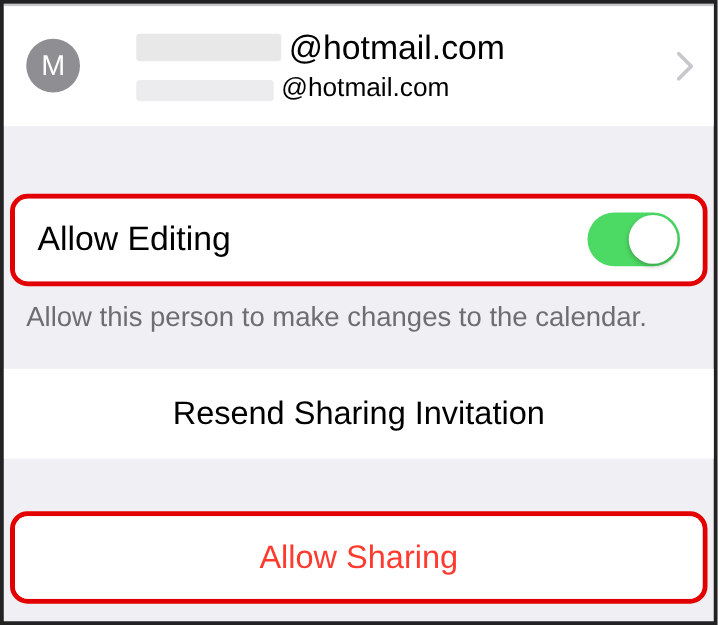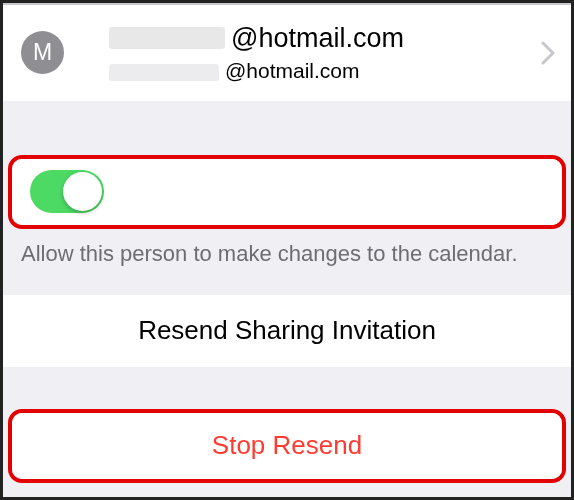--- a/index.html
+++ b/index.html
@@ -129,31 +129,32 @@
     <svg viewBox="0 0 14 24" width="14" height="24">
         <polyline points="2,2 12,12 2,22" fill="none" stroke="#c7c7cc" stroke-width="3" stroke-linecap="round" stroke-linejoin="round"></polyline>
       </svg>
   </span>
 </div>
 
 <div class="gap"></div>
 
 <div class="highlight-wrap">
   <div class="row allow">
+    <span class="row-label">Allow Editing</span>
     <span class="toggle">
       <span class="knob"></span>
     </span>
   </div>
 </div>
 
 <div class="footer-text">Allow this person to make changes to the calendar.</div>
 
 <div class="row center">
   <span class="row-label">Resend Sharing Invitation</span>
 </div>
 
 <div class="gap2"></div>
 
 <div class="highlight-wrap stop">
   <div class="row center stop">
-    <span class="row-label">Stop Resend</span>
+    <span class="row-label">Allow Sharing</span>
   </div>
 </div>
 
 </body></html>

